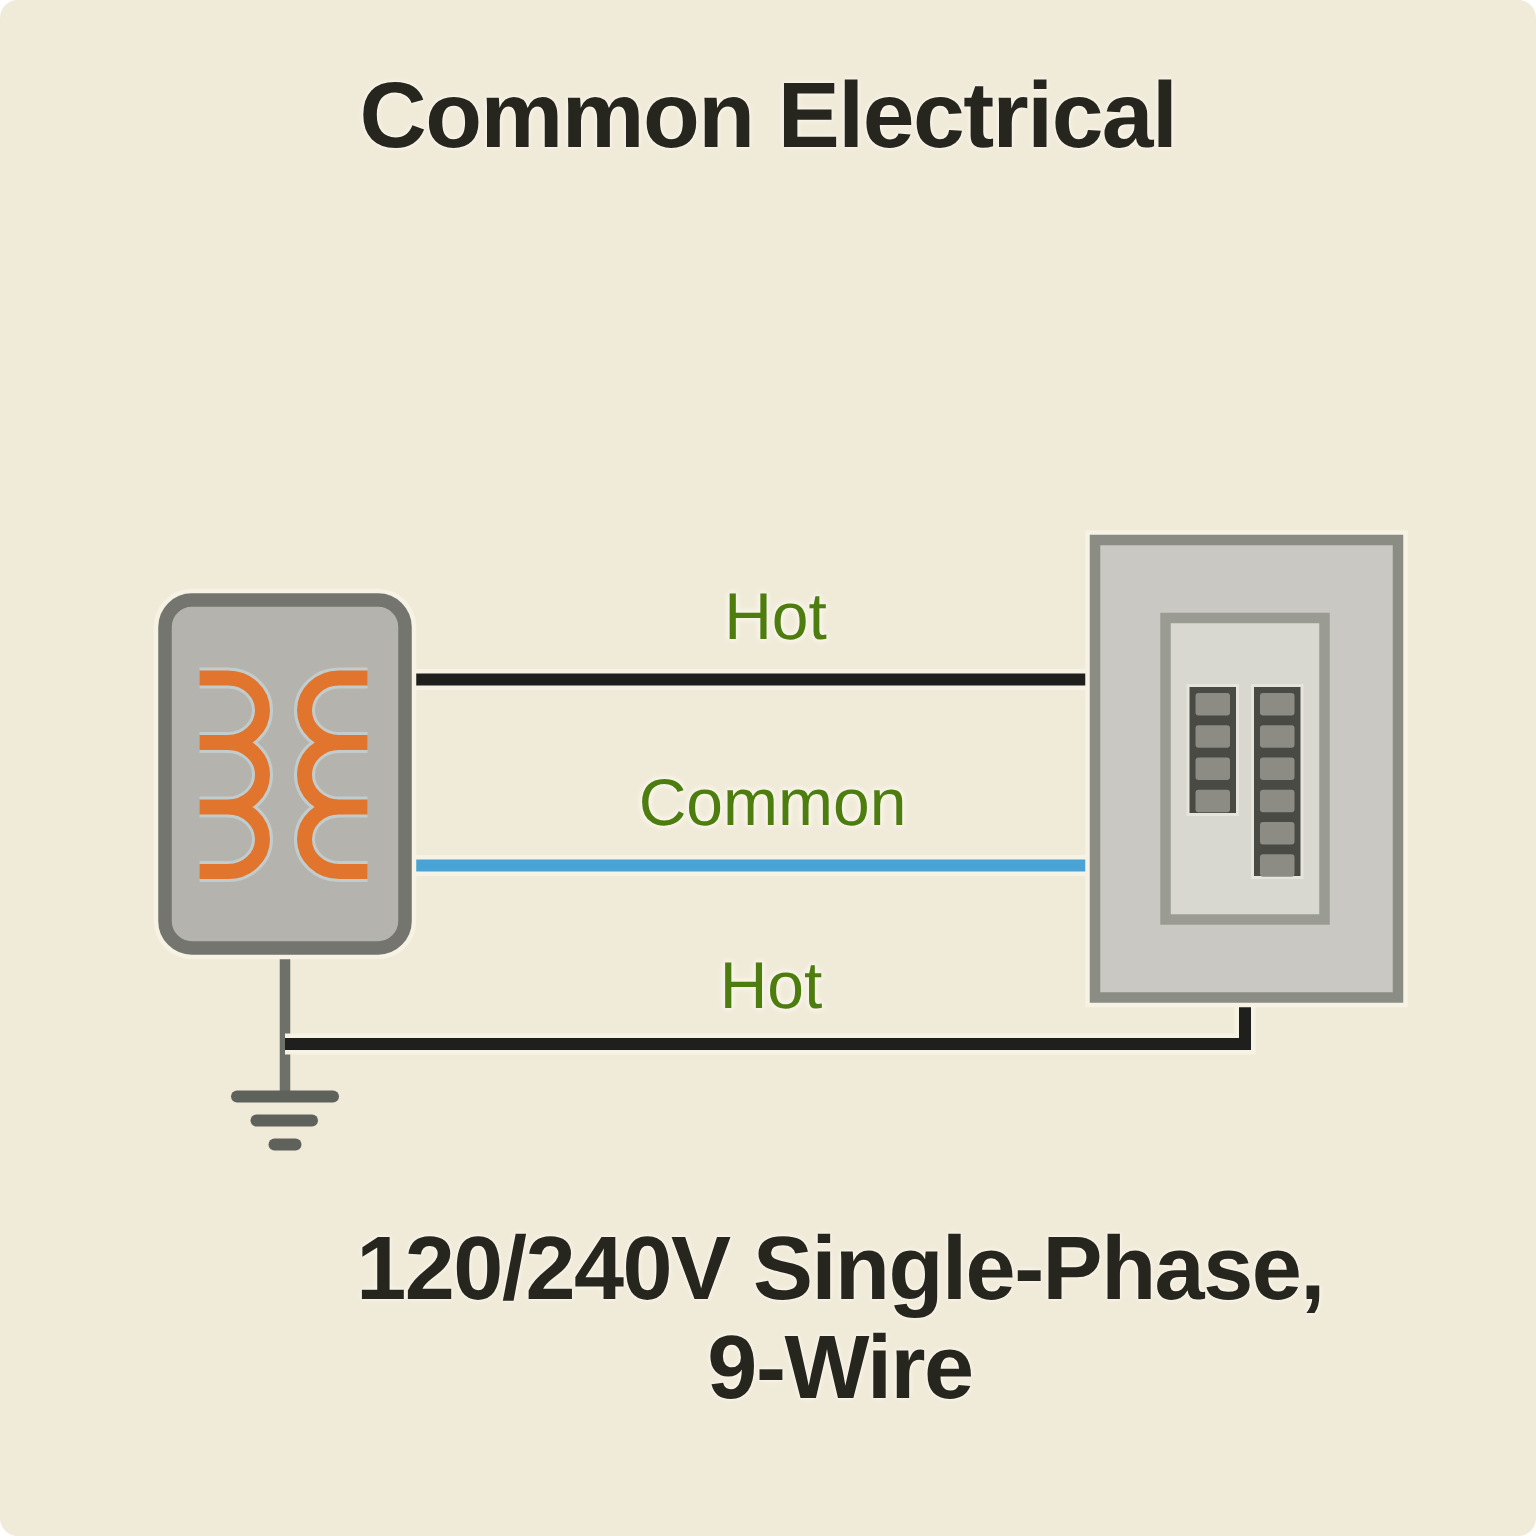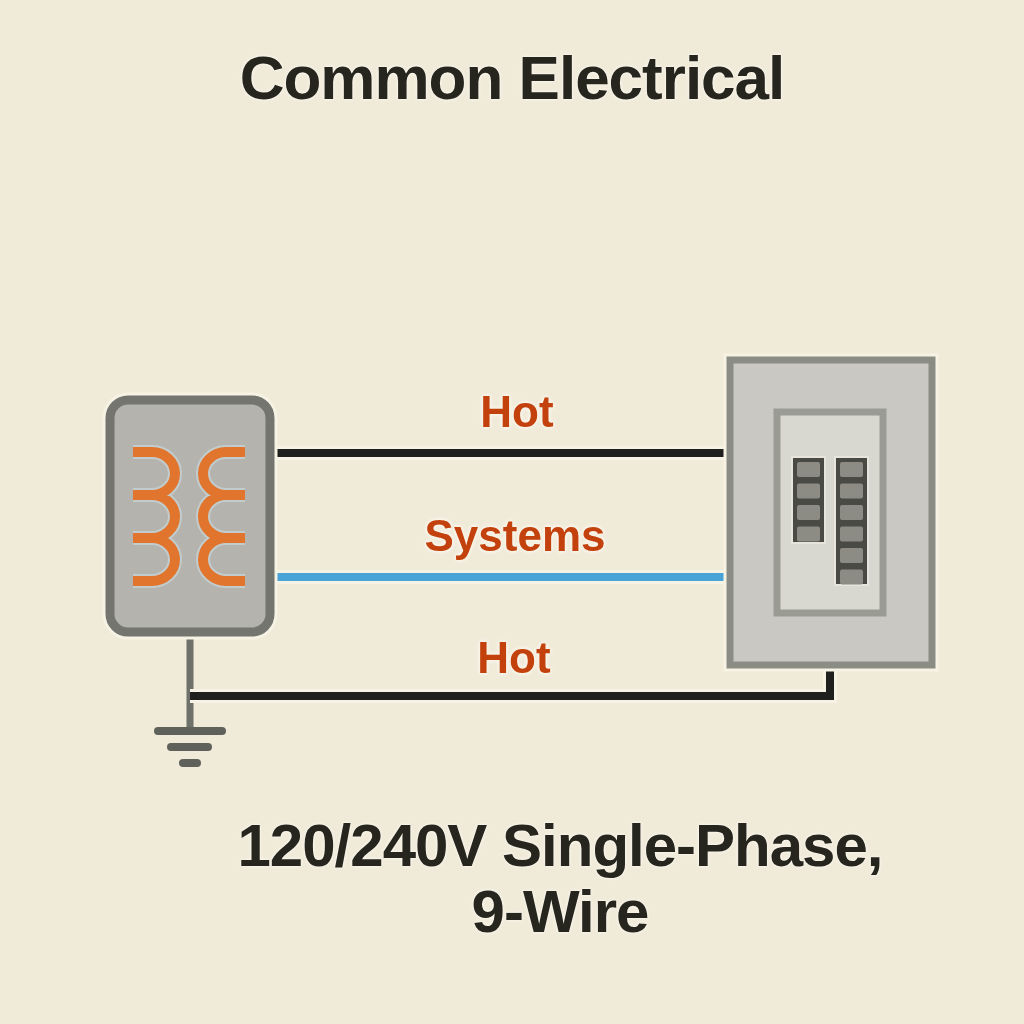--- a/index.html
+++ b/index.html
@@ -8,20 +8,21 @@
     width: 1024px;
     height: 1024px;
     overflow: hidden;
     font-family: "Liberation Sans", sans-serif;
   }
   .stage {
     position: relative;
     width: 1024px;
     height: 1024px;
     background: #f0ead9;
+    border-radius: 12px;
   }
   .title {
     position: absolute;
     top: 40px;
     left: 0;
     width: 1024px;
     text-align: center;
     font-size: 62px;
     font-weight: 700;
     line-height: 75px;
@@ -40,22 +41,22 @@
     line-height: 66px;
     letter-spacing: -1px;
     color: #26261f;
     text-shadow: 0 0 4px rgba(253,250,240,0.95), 0 0 2px rgba(253,250,240,0.9);
     padding-left: 48px;
   }
   .wire-label {
     position: absolute;
     transform: translate(-50%, -50%);
     font-size: 44px;
-    font-weight: 700;
-    color: #c2410c;
+    font-weight: 400;
+    color: #4d7c0f;
     white-space: nowrap;
     text-shadow:
       2px 0 3px #f8f4e8, -2px 0 3px #f8f4e8,
       0 2px 3px #f8f4e8, 0 -2px 3px #f8f4e8;
   }
   #label-hot-top    { left: 517px; top: 412px; }
   #label-neutral    { left: 515px; top: 536px; }
   #label-hot-bottom { left: 514px; top: 658px; }
   svg.diagram {
     position: absolute;
@@ -126,21 +127,21 @@
           <rect x="840" y="483.5" width="23" height="15" rx="2" fill="#8c8c85"></rect>
           <rect x="840" y="505" width="23" height="15" rx="2" fill="#8c8c85"></rect>
           <rect x="840" y="526.5" width="23" height="15" rx="2" fill="#8c8c85"></rect>
           <rect x="840" y="548" width="23" height="15" rx="2" fill="#8c8c85"></rect>
           <rect x="840" y="569.5" width="23" height="15" rx="2" fill="#8c8c85"></rect>
         </g>
     </g>
   </svg>
 
   <div class="wire-label" id="label-hot-top">Hot</div>
-  <div class="wire-label" id="label-neutral">Systems</div>
+  <div class="wire-label" id="label-neutral">Common</div>
   <div class="wire-label" id="label-hot-bottom">Hot</div>
 
   <div class="caption">
     <div>120/240V Single-Phase,</div>
     <div>9-Wire</div>
   </div>
 
 </div>
 
 </body></html>

